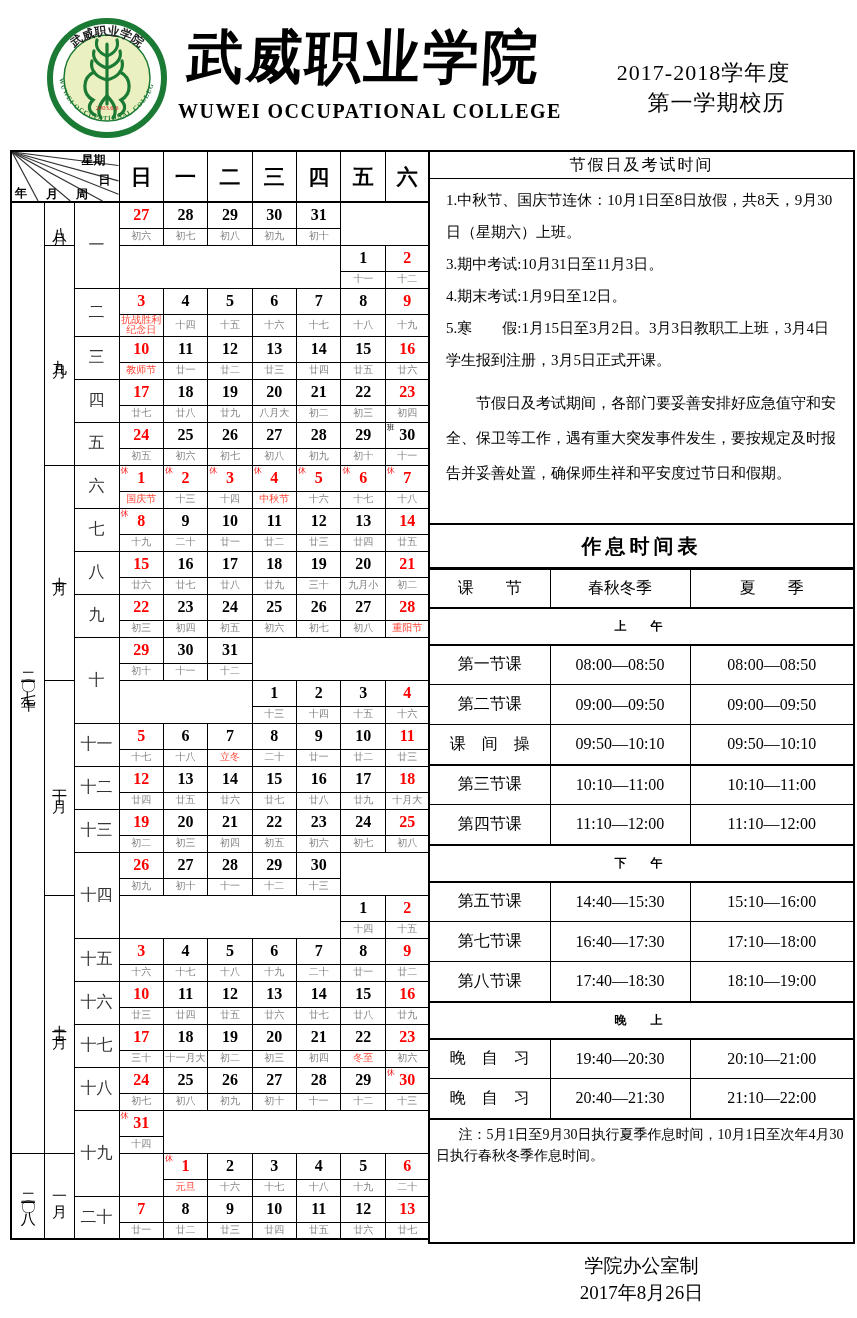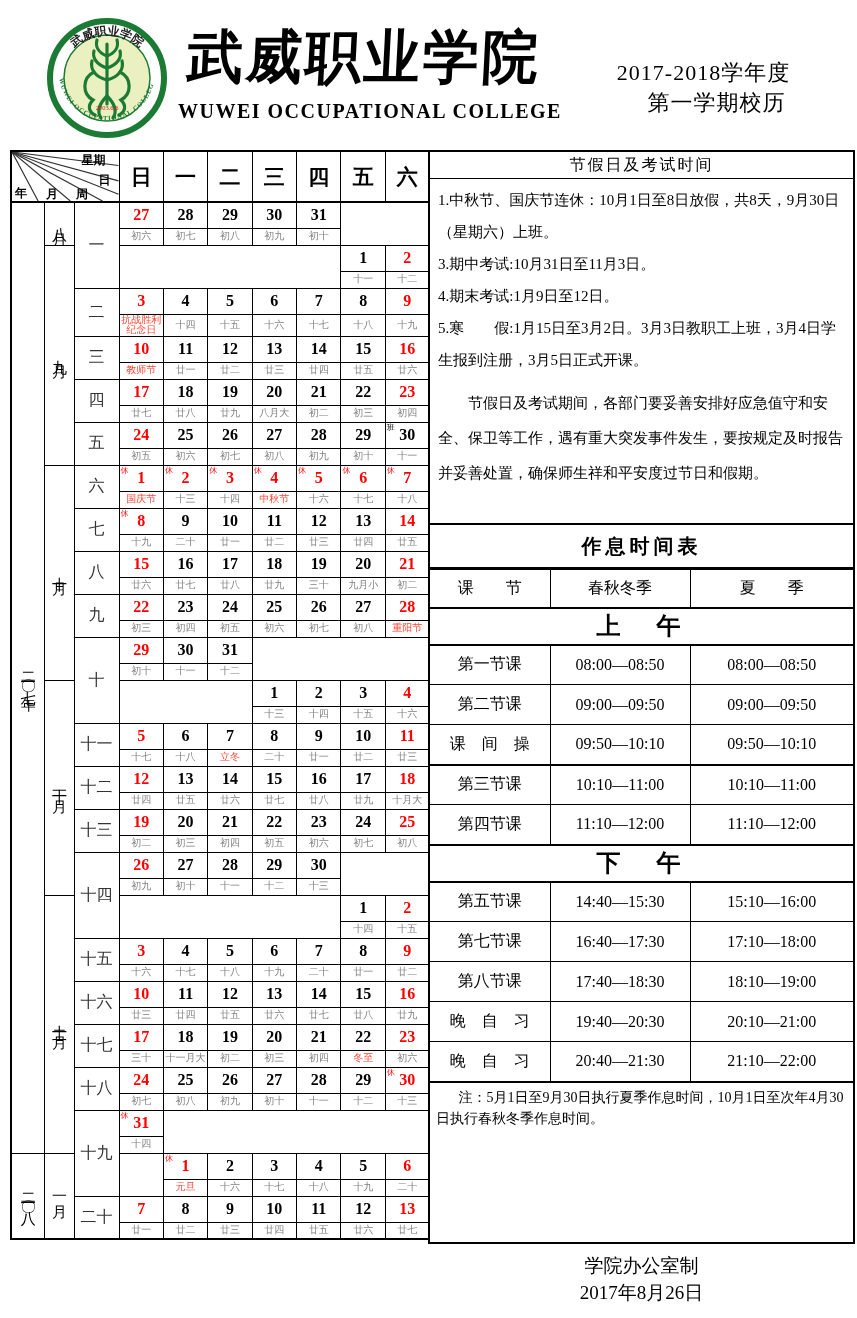--- a/index.html
+++ b/index.html
@@ -48,32 +48,32 @@
   .vtext{writing-mode:vertical-rl;text-orientation:upright;display:inline-block;
          line-height:1;letter-spacing:6px;}
   td.ecell{background:#fff;}
 
   
   .panel{position:absolute;left:428px;top:150px;width:427px;height:1094px;
          border:2px solid #000;box-sizing:border-box;background:#fff;}
   .panel-title{height:26px;line-height:26px;text-align:center;font-size:16px;
                letter-spacing:2px;border-bottom:1px solid #000;}
   .notices{height:346px;box-sizing:border-box;overflow:hidden;border-bottom:2px solid #000;
-           padding:5px 10px 0 8px;font-size:15px;}
+           padding:5px 10px 0 16px;font-size:15px;}
   .notices p{margin:0;line-height:32px;}
   .notices p.para{margin-top:10px;line-height:35px;text-indent:2em;}
   .schedule-title{height:42px;line-height:42px;text-align:center;font-size:20px;
                   font-weight:bold;letter-spacing:4px;border-bottom:2px solid #000;}
   table.schedule{width:100%;border-collapse:collapse;table-layout:fixed;}
   table.schedule td{border:1px solid #000;text-align:center;font-size:16px;overflow:hidden;}
   table.schedule td:first-child{border-left:none;}
   table.schedule td:last-child{border-right:none;}
   tr.colhead{height:38px;}
   tr.shead{height:37px;}
-  tr.shead td{font-size:24px;font-weight:bold;letter-spacing:6px;
+  tr.shead td{font-size:12px;font-weight:bold;letter-spacing:6px;
               border-top:2px solid #000;border-bottom:2px solid #000;}
   tr.srow{height:40px;padding-left:33px;}
   tr.srow.tb td{border-bottom:2px solid #000;}
   tr.notrow td{border-top:2px solid #000;border-bottom:none;font-size:14px;text-align:left;
                padding:4px 6px 6px 6px;line-height:21px;text-indent:1.6em;}
 
   
   .footer{position:absolute;left:428px;top:1252px;width:427px;text-align:center;
           font-size:19px;line-height:27px;}
 </style>
@@ -633,20 +633,23 @@
           <tr class="srow">
             <td>第七节课</td>
             <td>16:40—17:30</td>
             <td>17:10—18:00</td>
           </tr>
           <tr class="srow">
             <td>第八节课</td>
             <td>17:40—18:30</td>
             <td>18:10—19:00</td>
           </tr>
+          <tr class="shead">
+            <td colspan="3">晚　上</td>
+          </tr>
           <tr class="srow">
             <td>晚　自　习</td>
             <td>19:40—20:30</td>
             <td>20:10—21:00</td>
           </tr>
           <tr class="srow tb">
             <td>晚　自　习</td>
             <td>20:40—21:30</td>
             <td>21:10—22:00</td>
           </tr>

